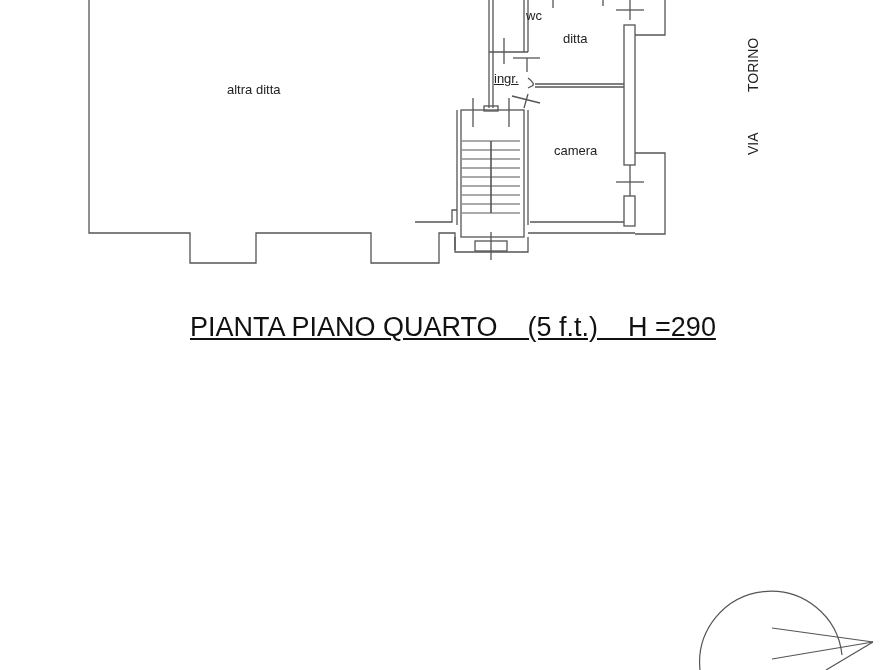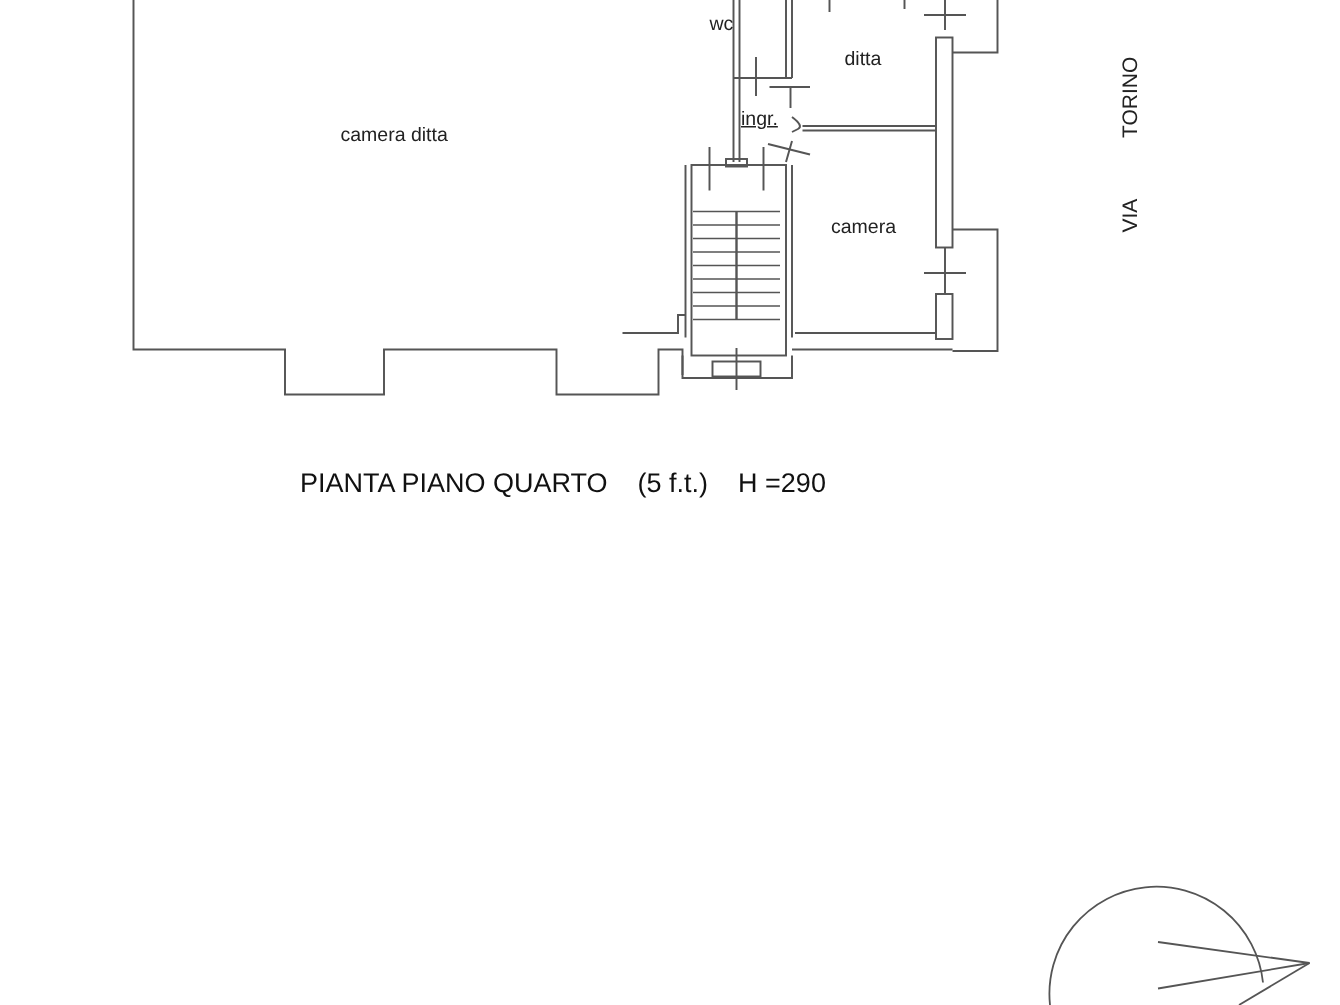--- a/index.html
+++ b/index.html
@@ -1,19 +1,19 @@
 <!DOCTYPE html>
 <html><head>
 <meta charset="utf-8">
 <style>
   html, body { margin:0; padding:0; background:#ffffff; }
   body { width:893px; height:670px; position:relative; overflow:hidden; font-family:"Liberation Sans", sans-serif; }
   svg#plan { position:absolute; left:0; top:0; }
   .lbl { position:absolute; color:#222; font-size:13px; white-space:nowrap; }
-  .title { position:absolute; left:200px; top:312px; font-size:18px; color:#111; white-space:pre; }
+  .title { position:absolute; left:190px; top:312px; font-size:27px; color:#111; white-space:pre;text-decoration:underline; }
   .street { position:absolute; font-size:14px; color:#222; transform:rotate(-90deg); transform-origin:left top; white-space:nowrap; }
 </style>
 </head>
 <body>
 
 <svg id="plan" width="893" height="670" viewBox="0 0 893 670" fill="none" stroke="#555" stroke-width="1.3">
 
   <polyline points="89,0 89,233 190,233 190,263 256,263 256,233 371,233 371,263 439,263 439,233 455,233 455,250"></polyline>
 
   <rect x="461" y="110" width="63" height="127"></rect>
@@ -69,22 +69,22 @@
   <line x1="603" y1="0" x2="603" y2="6"></line>
 
   <g stroke-width="1.2">
     <path d="M700,670 A63,63 0 0 1 842,655"></path>
     <line x1="772" y1="628" x2="873" y2="642"></line>
     <line x1="772" y1="659" x2="873" y2="642"></line>
     <line x1="826" y1="670" x2="873" y2="642"></line>
   </g>
 </svg>
 
-<div class="lbl" style="left:227px;top:82px;">camera ditta</div>
-<div class="lbl" style="left:473px;top:8px;">wc</div>
+<div class="lbl" style="left:227px;top:82px;">altra ditta</div>
+<div class="lbl" style="left:526px;top:8px;">wc</div>
 <div class="lbl" style="left:563px;top:31px;">ditta</div>
 <div class="lbl" style="left:494px;top:71px;text-decoration:underline;">ingr.</div>
 <div class="lbl" style="left:554px;top:143px;">camera</div>
 
 <div class="street" style="left:745px;top:155px;">VIA</div>
 <div class="street" style="left:745px;top:92px;">TORINO</div>
 
 <div class="title">PIANTA PIANO QUARTO    (5 f.t.)    H =290</div>
 
 </body></html>

